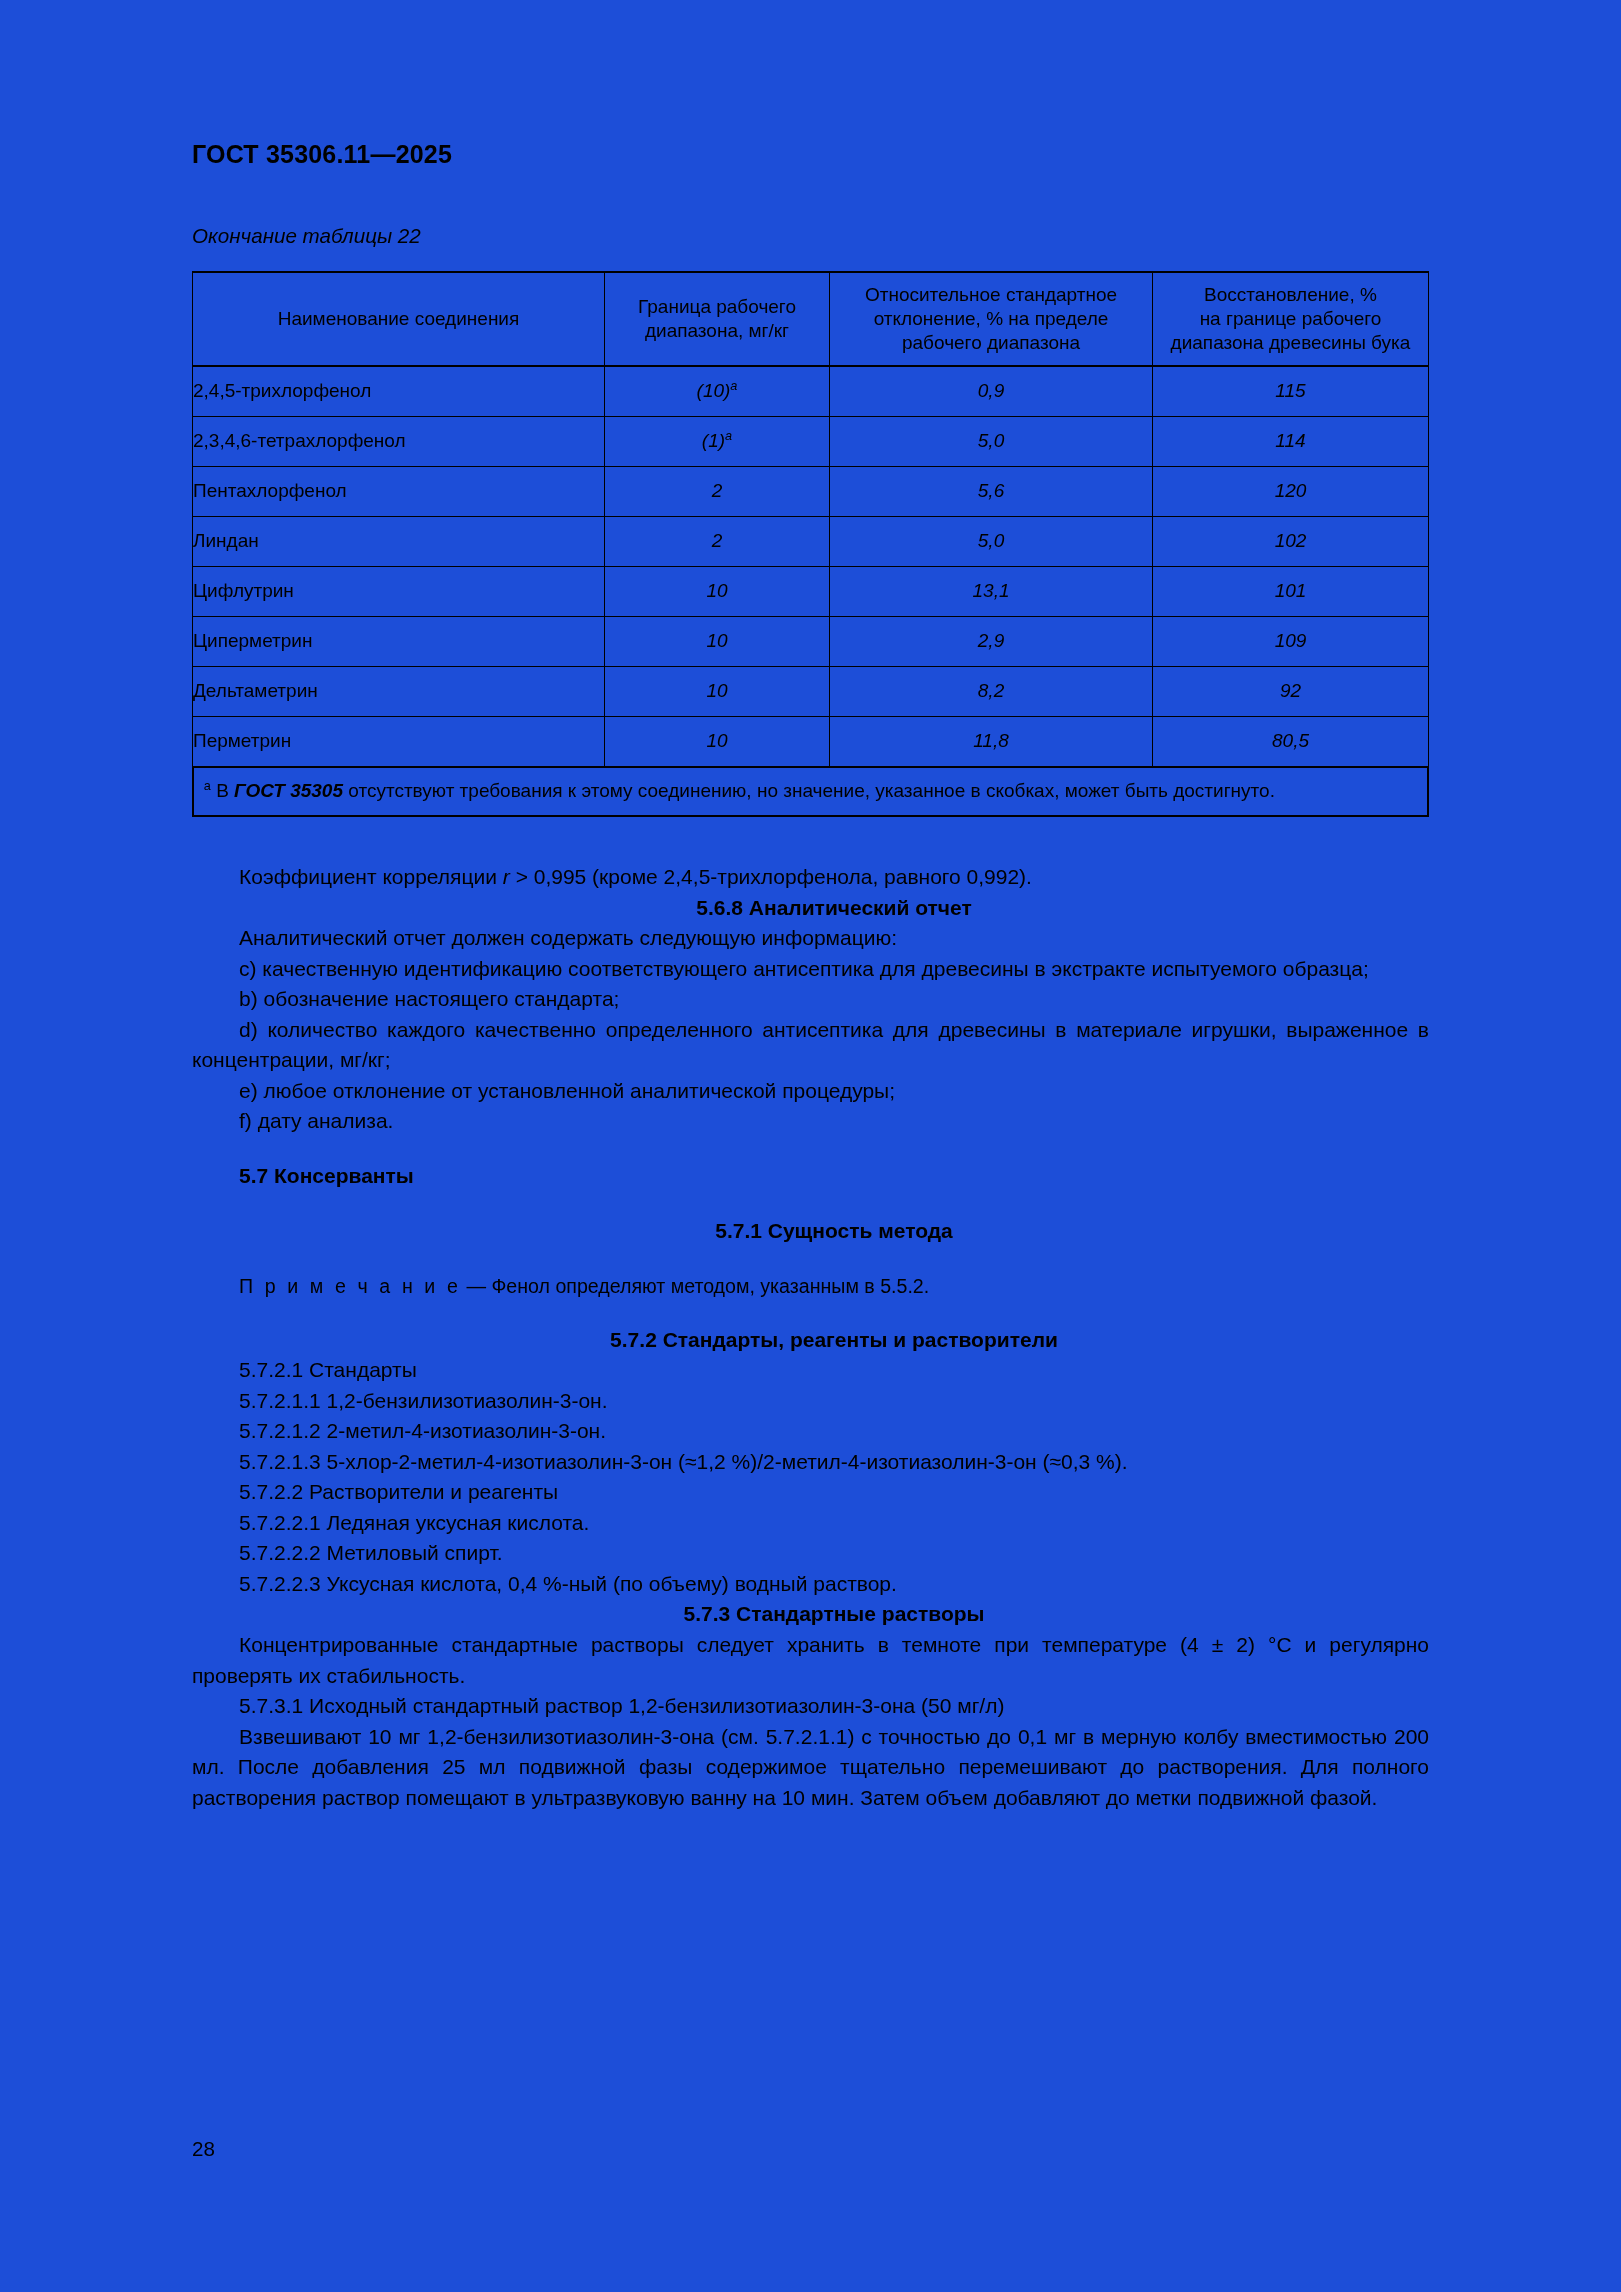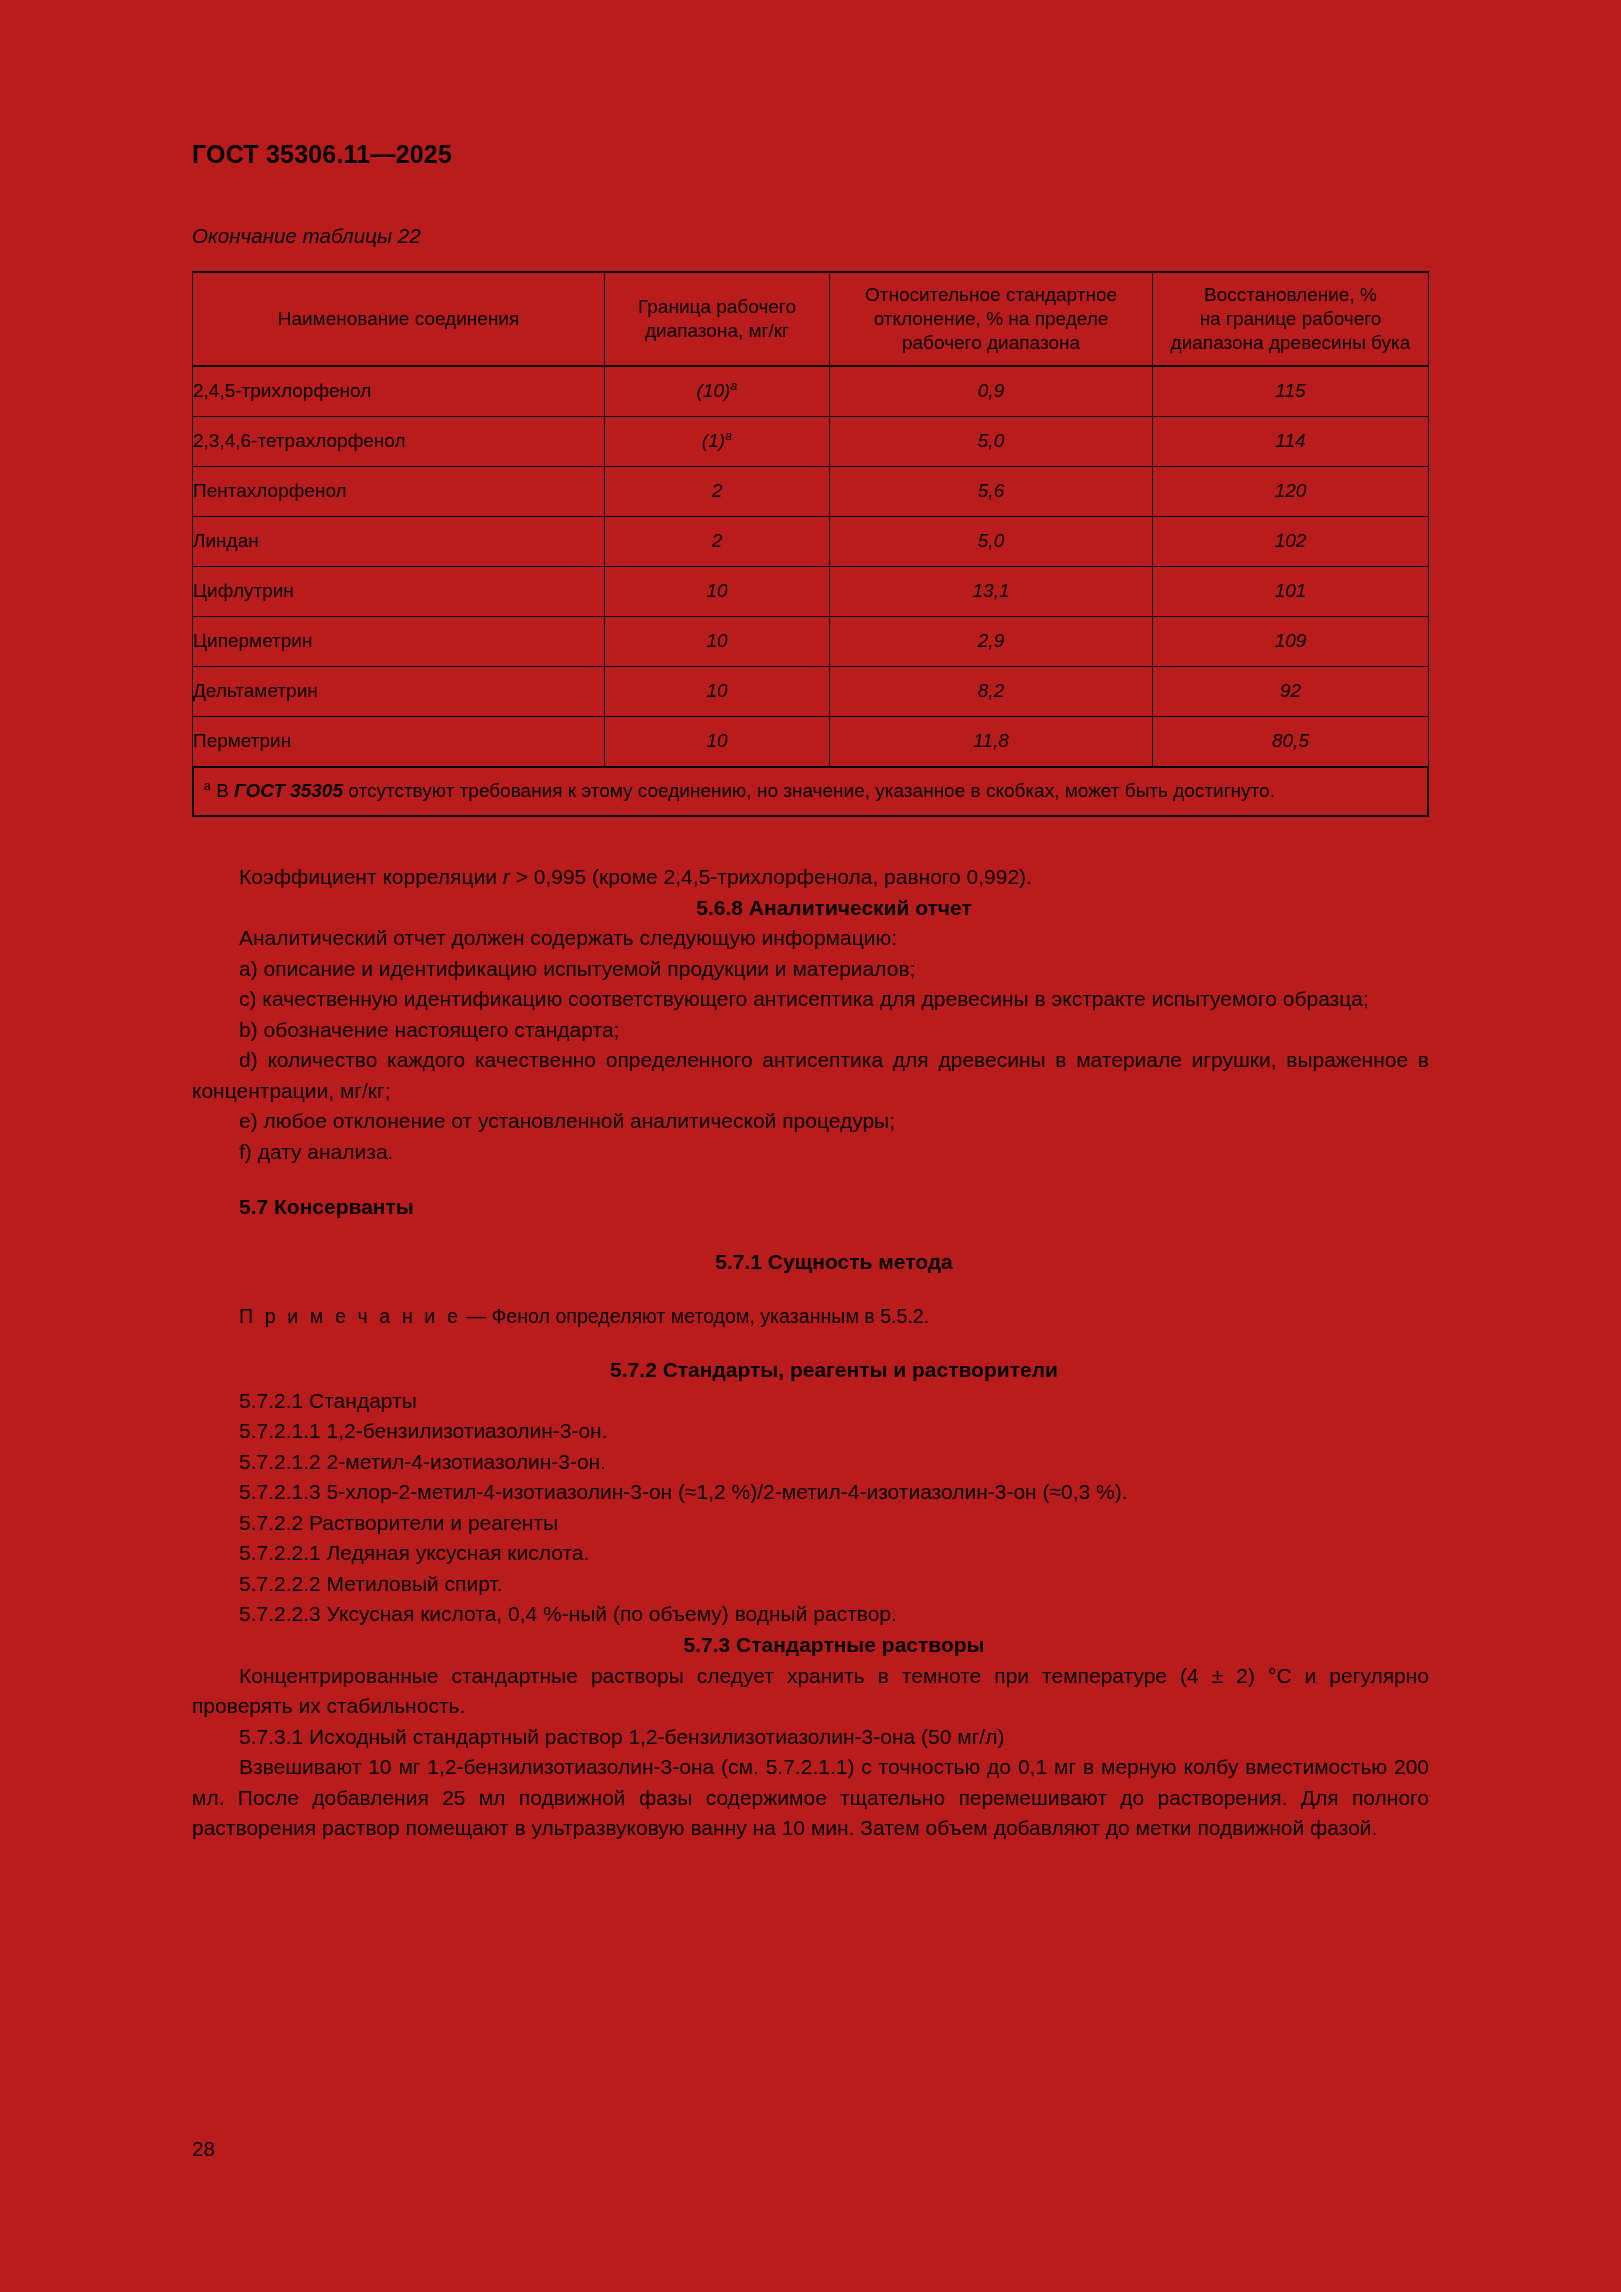--- a/index.html
+++ b/index.html
@@ -8,21 +8,21 @@
     background: #ffffff;
   }
   body {
     font-family: "Liberation Sans", sans-serif;
     color: #000000;
   }
   .page {
     position: relative;
     width: 1621px;
     height: 2293px;
-    background: #b91c1c;
+    background: #1d4ed8;
     box-sizing: border-box;
     overflow: hidden;
   }
 
   
   .doc-header {
     position: absolute;
     left: 192px;
     top: 140px;
     font-size: 25px;
@@ -255,21 +255,20 @@
   </div>
 
   <div class="body-block">
 
     <p class="ind"><span>Коэффициент корреляции </span><span class="ital">r</span><span> &gt; 0,995 (кроме 2,4,5-трихлорфенола, равного 0,992).</span></p>
 
     <h4 class="sec">5.6.8 Аналитический отчет</h4>
 
     <p class="ind">Аналитический отчет должен содержать следующую информацию:</p>
 
-    <p class="ind">a) описание и идентификацию испытуемой продукции и материалов;</p>
     <p class="ind">c) качественную идентификацию соответствующего антисептика для древесины в экстракте испытуемого образца;</p>
     <p class="ind">b) обозначение настоящего стандарта;</p>
     <p class="ind">d) количество каждого качественно определенного антисептика для древесины в материале игрушки, выраженное в концентрации, мг/кг;</p>
     <p class="ind">e) любое отклонение от установленной аналитической процедуры;</p>
     <p class="ind">f) дату анализа.</p>
 
     <div class="gap-md"></div>
 
     <h4 class="sec-major">5.7 Консерванты</h4>
 

